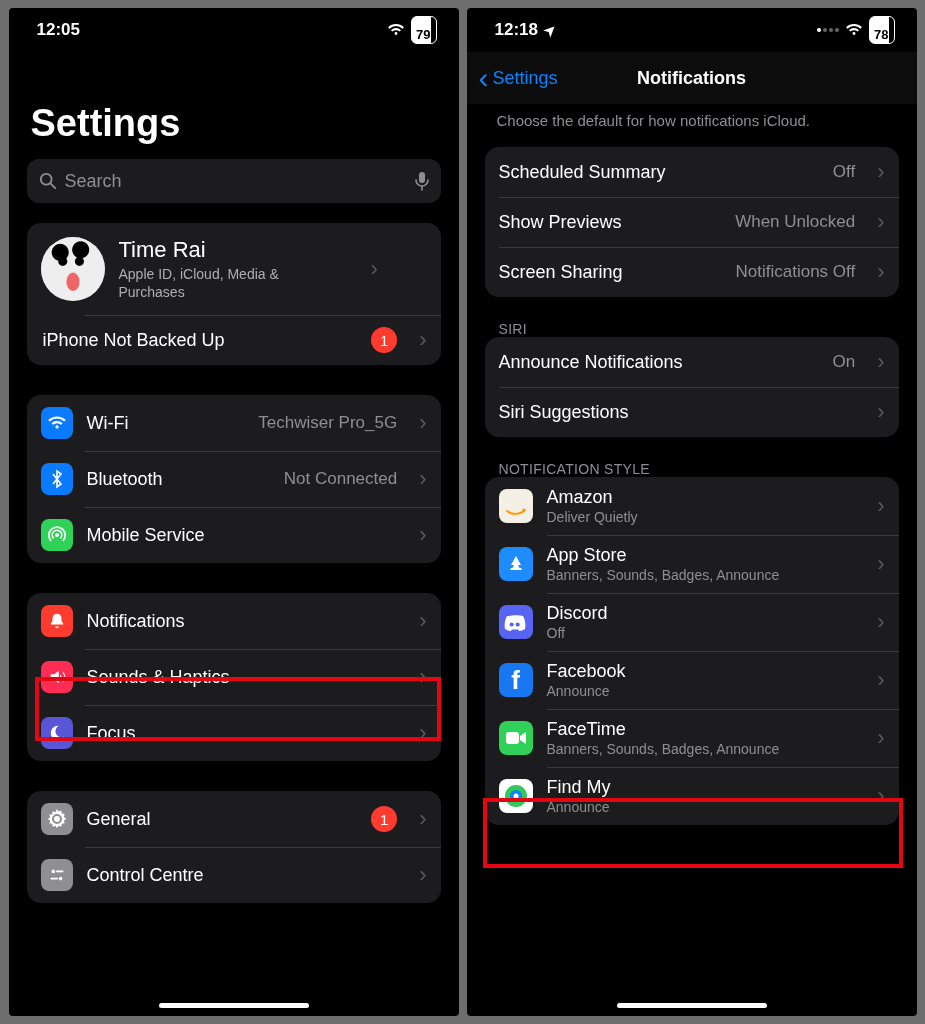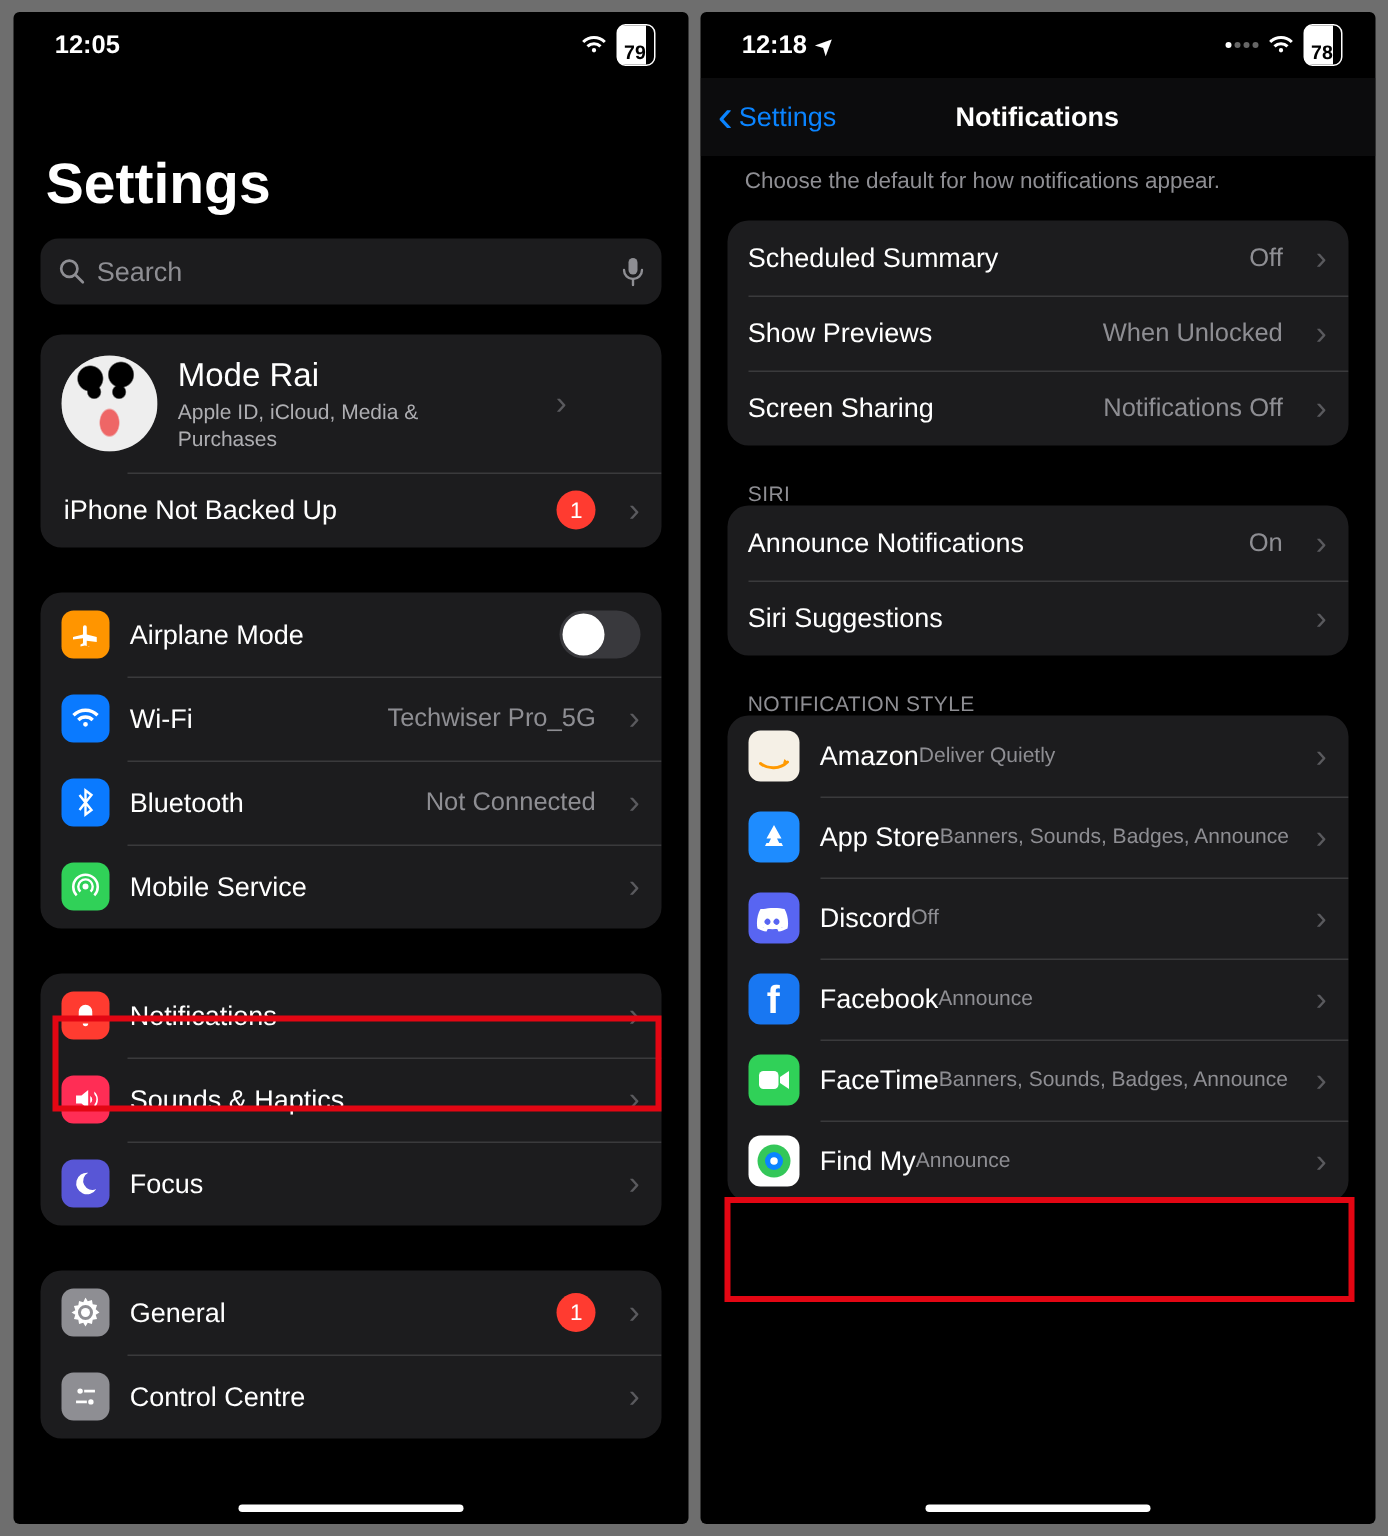--- a/index.html
+++ b/index.html
@@ -165,21 +165,21 @@
   }
   .app-icon {
     width:34px; height:34px; border-radius:8px; flex-shrink:0;
     display:flex; align-items:center; justify-content:center;
     font-size:20px; font-weight:700;
   }
   .app-row .label { font-size:18px; }
   .app-row .sub { font-size:14px; color:#8e8e93; margin-top:1px;}
   .app-row { padding: 10px 14px; }
   .app-row + .app-row::before { left: 62px; }
-  .app-text { display:flex; flex-direction:row; }
+  .app-text { display:flex; flex-direction:column; }
 
   .home-indicator{
     position:absolute; bottom:8px; left:50%; transform:translateX(-50%);
     width:150px; height:5px; background:#fff; border-radius:3px;
   }
 
   
   .ic-airplane{background:#ff9500;} .ic-wifi{background:#0a7aff;}
   .ic-bt{background:#0a7aff;} .ic-mobile{background:#30d158;}
   .ic-notif{background:#ff3b30;} .ic-sound{background:#ff2d55;}
@@ -225,44 +225,33 @@
           <rect x="4" y="1" width="6" height="11" rx="3" fill="#8e8e93"></rect>
           <path d="M1 9a6 6 0 0012 0M7 15v4" stroke="#8e8e93" stroke-width="1.6" fill="none" stroke-linecap="round"></path>
         </svg>
     </span>
   </div>
 
   <div class="group">
     <div class="row profile-row">
       <div class="avatar"></div>
       <div class="profile-text">
-        <div class="name">Mode Rai</div>
+        <div class="name">Time Rai</div>
         <div class="sub">Apple ID, iCloud, Media &amp; Purchases</div>
       </div>
       <span class="chev"></span>
     </div>
     <div class="row" style="padding-left:16px;">
       <span class="label">iPhone Not Backed Up</span>
       <span class="badge">1</span>
       <span class="chev"></span>
     </div>
   </div>
 
   <div class="group">
-    <div class="row">
-      <span class="icon ic-airplane">
-        <svg width="20" height="20" viewBox="0 0 24 24">
-            <path fill="#fff" d="M21 14l-8-2V6a1.5 1.5 0 00-3 0v6l-8 2v2l8-1v4l-2 1v1.5l3.5-.8 3.5.8V22l-2-1v-4l8 1z"></path>
-          </svg>
-      </span>
-      <span class="label">Airplane Mode</span>
-      <span class="toggle">
-          <span class="knob"></span>
-        </span>
-    </div>
     <div class="row">
       <span class="icon ic-wifi">
         <svg width="20" height="16" viewBox="0 0 20 14">
             <path fill="#fff" d="M10 12.5a1.6 1.6 0 100-3.2 1.6 1.6 0 000 3.2zM4.4 7.2a8 8 0 0111.2 0l-1.6 1.6a5.7 5.7 0 00-8 0zM1.2 4a12.5 12.5 0 0117.6 0l-1.6 1.6a10.2 10.2 0 00-14.4 0z"></path>
           </svg>
       </span>
       <span class="label">Wi-Fi</span>
       <span class="value">Techwiser Pro_5G</span>
       <span class="chev"></span>
     </div>
@@ -369,21 +358,21 @@
     </div>
   </div>
 
   <div class="nav-header">
     <div class="nav-back">
         <span>Settings</span>
       </div>
     <span>Notifications</span>
   </div>
 
-  <div class="section-note">Choose the default for how notifications appear.</div>
+  <div class="section-note">Choose the default for how notifications iCloud.</div>
 
   <div class="group tight">
     <div class="row noicon">
       <span class="label">Scheduled Summary</span>
       <span class="value">Off</span>
       <span class="chev"></span>
     </div>
     <div class="row noicon">
       <span class="label">Show Previews</span>
       <span class="value">When Unlocked</span>

